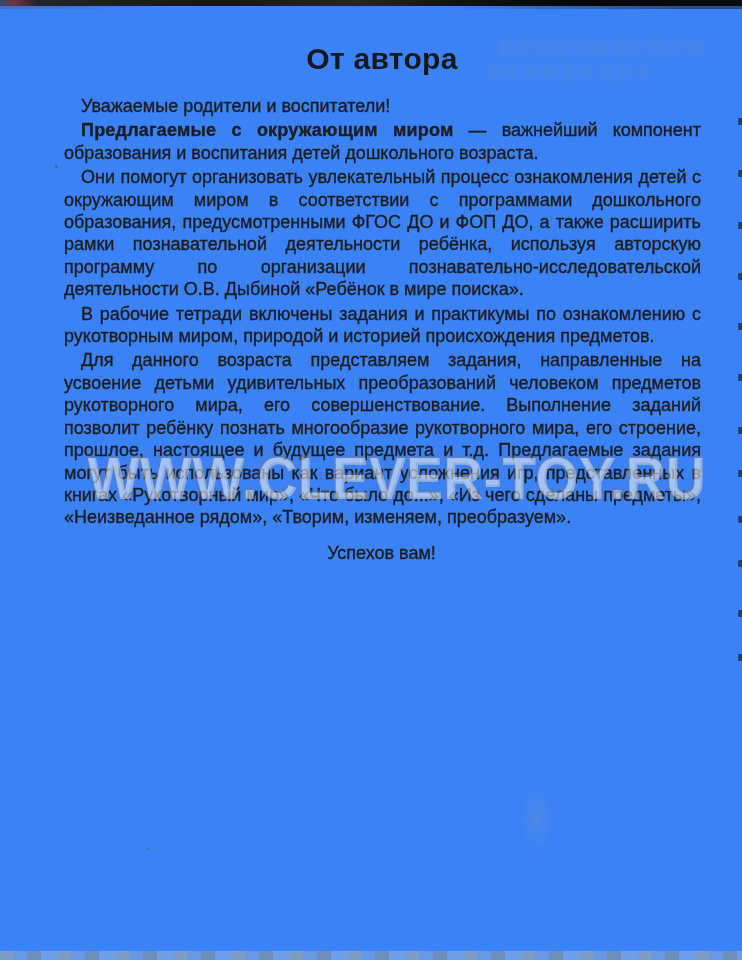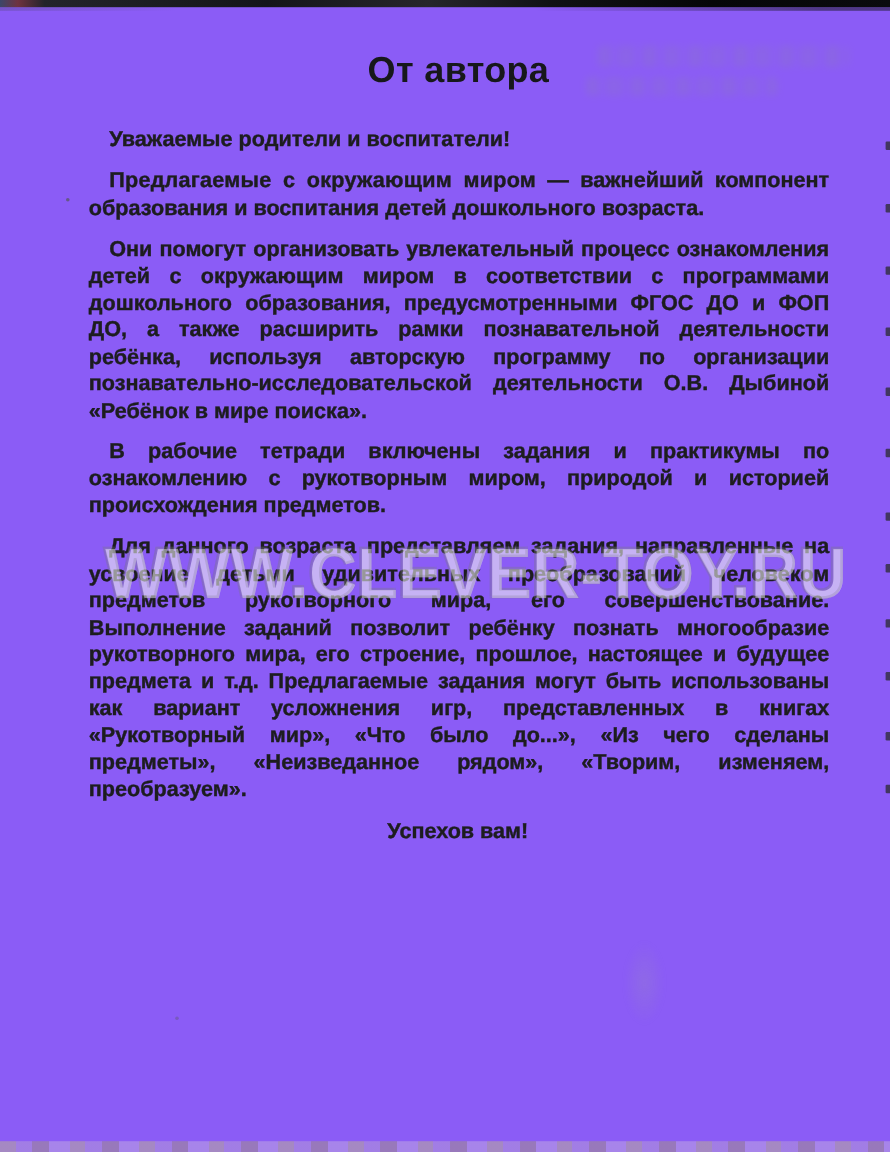--- a/index.html
+++ b/index.html
@@ -1,19 +1,19 @@
 <!DOCTYPE html>
 <html lang="ru"><head>
 <meta charset="utf-8">
 <style>
   html,body{margin:0;padding:0;background:#9a9a9a;}
   .page{
     position:relative;
     width:742px;height:960px;
-    background:#8b5cf6;
+    background:#3b82f6;
     overflow:hidden;
     font-family:"Liberation Sans", sans-serif;
     color:#1d1d1f;
   }
   
   .top-edge{
     position:absolute;top:0;left:0;right:0;height:6px;
     background:linear-gradient(90deg,
       #3c4668 0%, #6e3340 2%, #23242b 5%,
       #141519 30%, #26262c 48%, #101114 62%,
@@ -62,21 +62,21 @@
     font-size:30px;line-height:38px;font-weight:bold;
     letter-spacing:0.3px;color:#17181b;
   }
   
   .body{
     position:absolute;top:93px;left:62px;width:641px;
     font-size:18px;line-height:22.4px;
     text-align:justify;
     -webkit-text-stroke:0.35px #1d1d1f;
   }
-  .body p{margin:12px;text-indent:17px;font-weight:bold;}
+  .body p{margin:2px;text-indent:17px;}
   .body p b{letter-spacing:0.2px;}
   .closing{
     text-indent:0 !important;
     text-align:center;
     margin-top:13px !important;
     padding-right:2px;
   }
   
   .watermark{
     position:absolute;top:448px;left:48px;width:696px;

